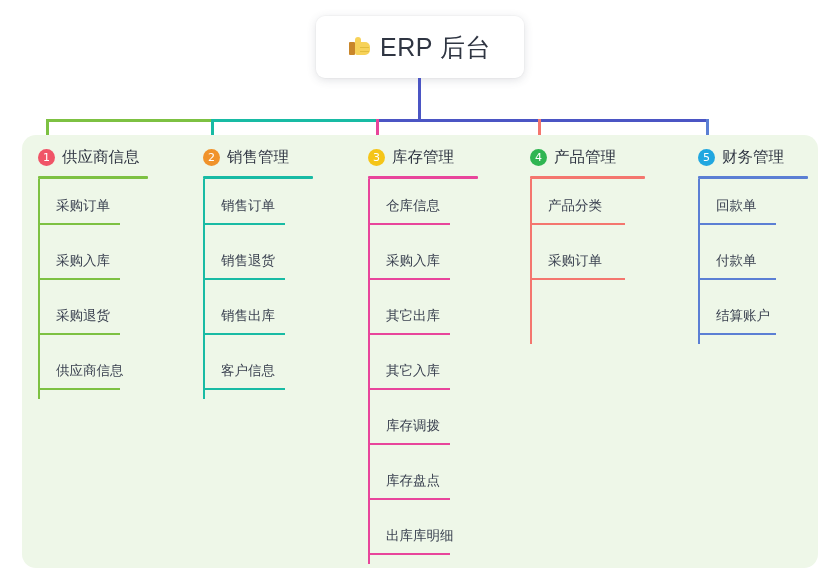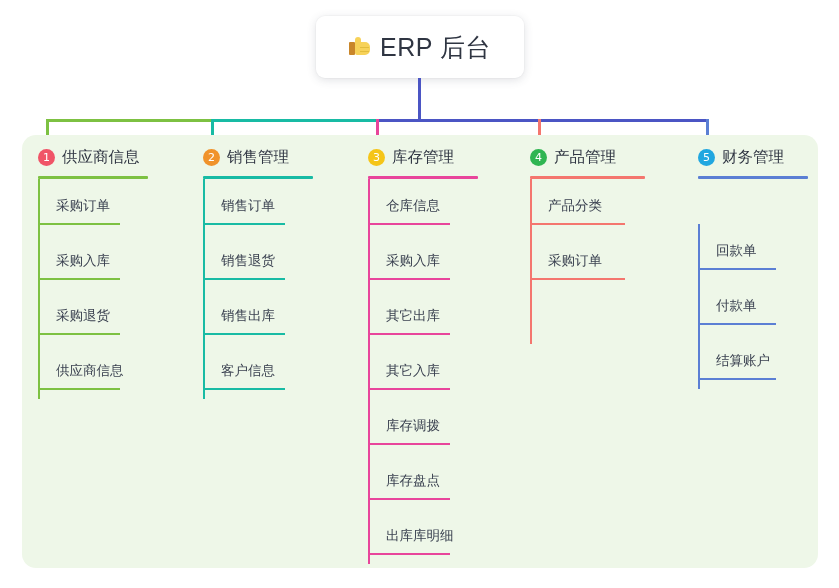--- a/index.html
+++ b/index.html
@@ -214,21 +214,21 @@
             <div class="item-underline" style="background: rgb(244, 118, 110); width: 95px;"></div>
           </div>
         </div>
       </div>
       <div class="col" style="left: 698px; width: 130px;">
         <div class="col-head">
           <span class="badge" style="background: rgb(33, 167, 224);">5</span>
           <span class="col-title">财务管理</span>
         </div>
         <div class="col-underline" style="background: rgb(91, 127, 212); width: 110px;"></div>
-        <div class="items" style="height: 165px; margin-top: 45px;">
+        <div class="items" style="height: 165px;">
           <div class="spine" style="background: rgb(91, 127, 212); height: 165px;"></div>
           <div class="item">
             <div class="item-label">回款单</div>
             <div class="item-underline" style="background: rgb(91, 127, 212); width: 78px;"></div>
           </div>
           <div class="item">
             <div class="item-label">付款单</div>
             <div class="item-underline" style="background: rgb(91, 127, 212); width: 78px;"></div>
           </div>
           <div class="item">

